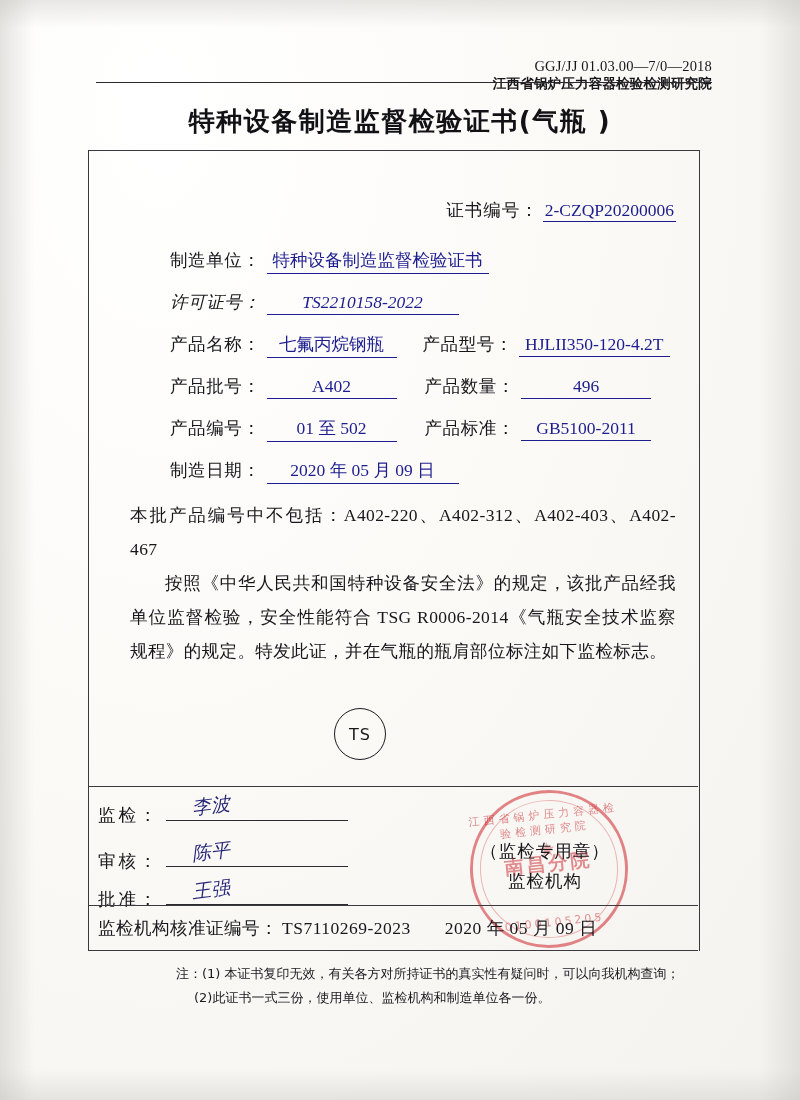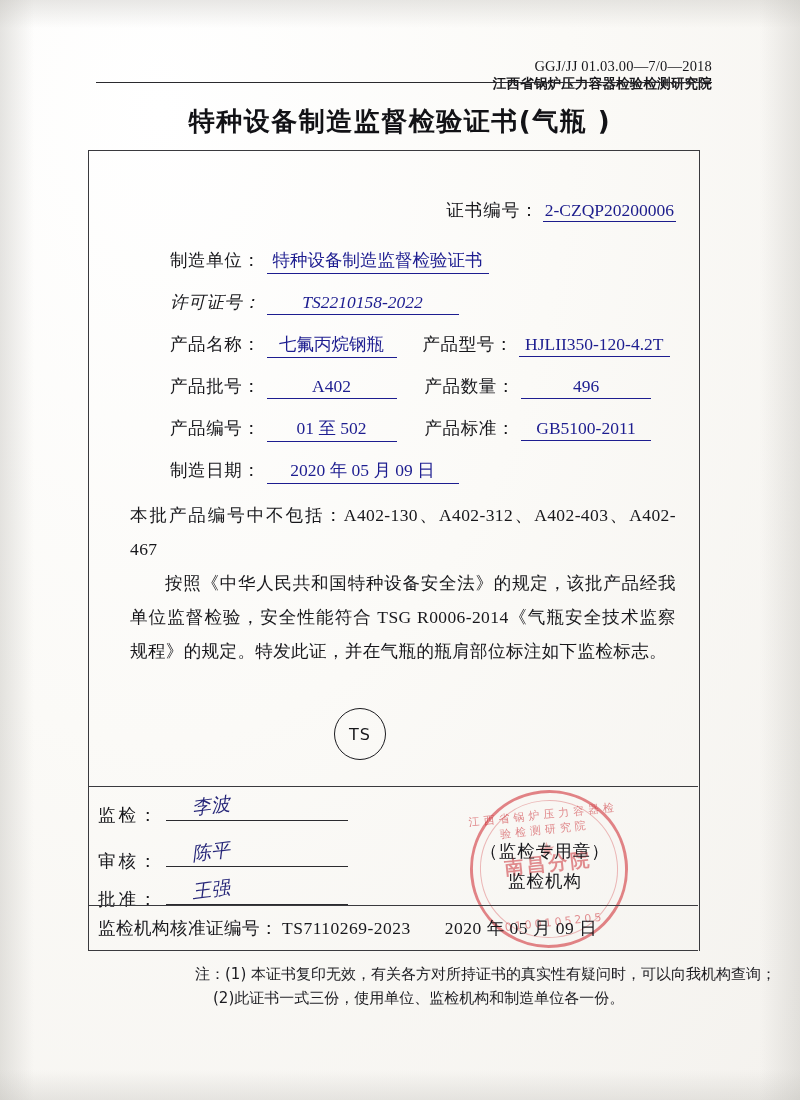--- a/index.html
+++ b/index.html
@@ -298,24 +298,23 @@
     border-top: 1.4px solid #3a3a3e;
   }
 
   
   .notes {
     position: absolute;
     left: 176px;
     top: 962px;
     width: 560px;
     font-family: "DejaVu Sans", "Liberation Sans", sans-serif;
-    font-size: 15px;
+    font-size: 13px;
     line-height: 24px;
     color: #1b1b20;
-    margin-left: 19px;
   }
   .notes .note-line { white-space: nowrap; }
   .notes .note-indent { padding-left: 18px; }
 </style>
 </head>
 <body>
 
 <div class="page">
 
   <div class="edge-shade-top"></div>
@@ -368,21 +367,21 @@
       <span class="val mid">01 至 502</span>
       <span class="lbl" style="margin-left:22px;">产品标准：</span>
       <span class="val mid">GB5100-2011</span>
     </div>
 
     <div class="row" style="top:308px;">
       <span class="lbl">制造日期：</span>
       <span class="val wide">2020 年 05 月 09 日</span>
     </div>
 
-    <div class="para" style="top:348px;">本批产品编号中不包括：A402-130、A402-312、A402-403、A402-467</div>
+    <div class="para" style="top:348px;">本批产品编号中不包括：A402-220、A402-312、A402-403、A402-467</div>
 
     <div class="para" style="top:416px; text-indent:35px;">按照《中华人民共和国特种设备安全法》的规定，该批产品经我单位监督检验，安全性能符合 TSG R0006-2014《气瓶安全技术监察规程》的规定。特发此证，并在气瓶的瓶肩部位标注如下监检标志。</div>
 
     <div class="ts-stamp">TS</div>
 
     <div class="sig-rule-top"></div>
 
     <div class="sig-row" style="top:650px;">
       <span class="lbl">监检：</span>
       <span class="sig-line">

